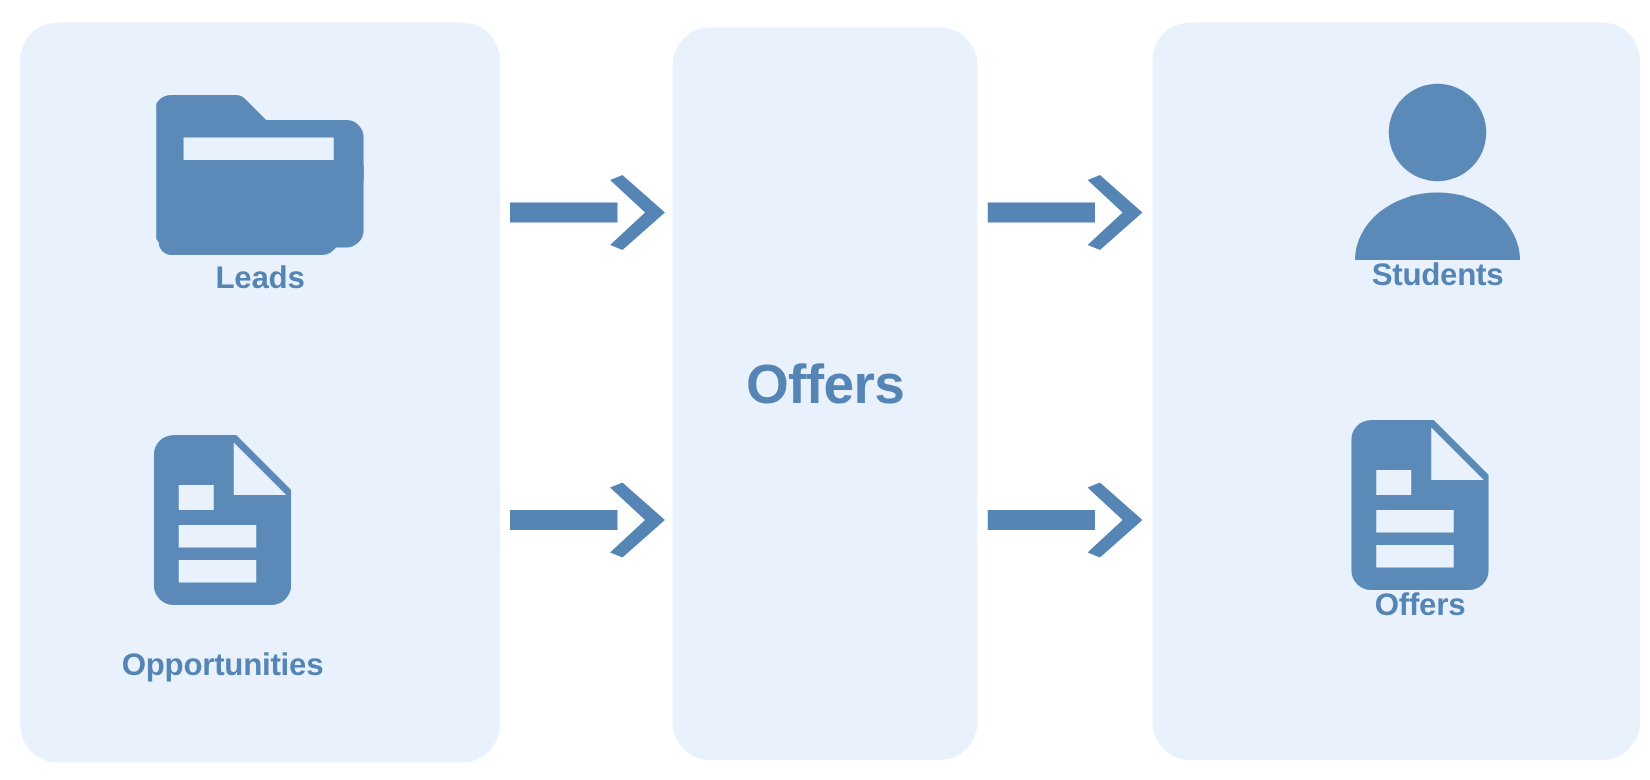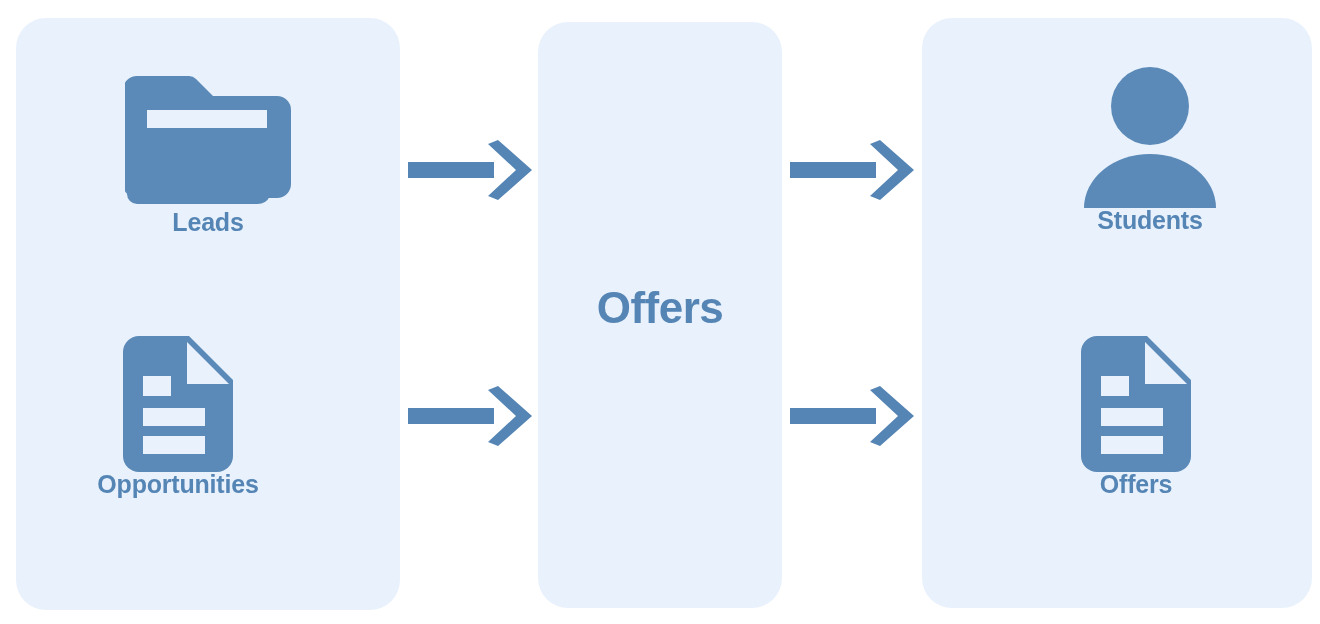--- a/index.html
+++ b/index.html
@@ -58,21 +58,21 @@
     margin-top: 0;
     font-size: 25px;
     font-weight: 600;
     color: #5585b5;
     letter-spacing: -0.2px;
     white-space: nowrap;
     line-height: 1;
   }
 
   #cell-leads          { left: 16px;  top: 62px;  width: 384px; }
-  #cell-opportunities  { left: 16px;  top: 336px; width: 324px; }
+  #cell-opportunities  { left: 16px;  top: 348px; width: 324px; gap: 36px; }
   #cell-students       { left: 922px; top: 62px;  width: 456px; }
   #cell-offers         { left: 941px; top: 336px; width: 390px; }
 
   
   #convert-label {
     position: absolute;
     left: 538px;
     top: 286px;
     width: 244px;
     text-align: center;

